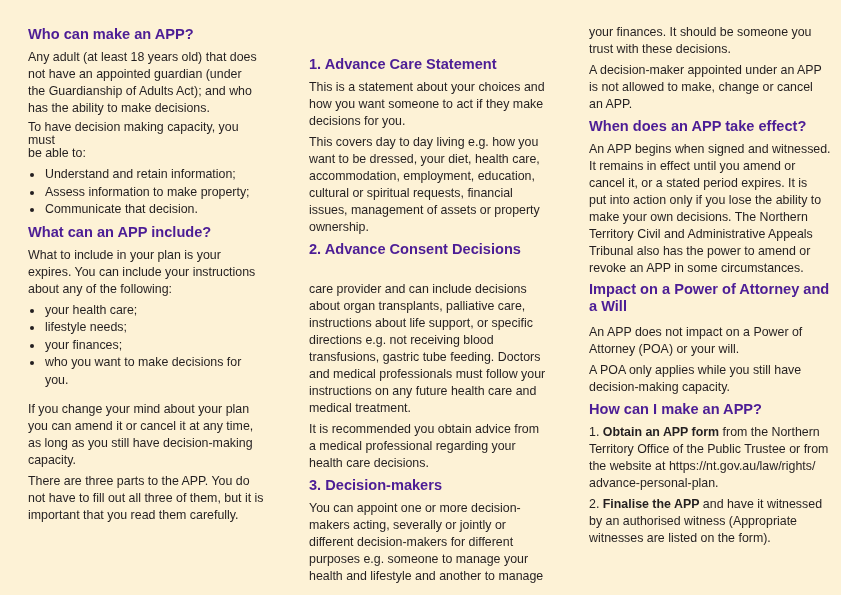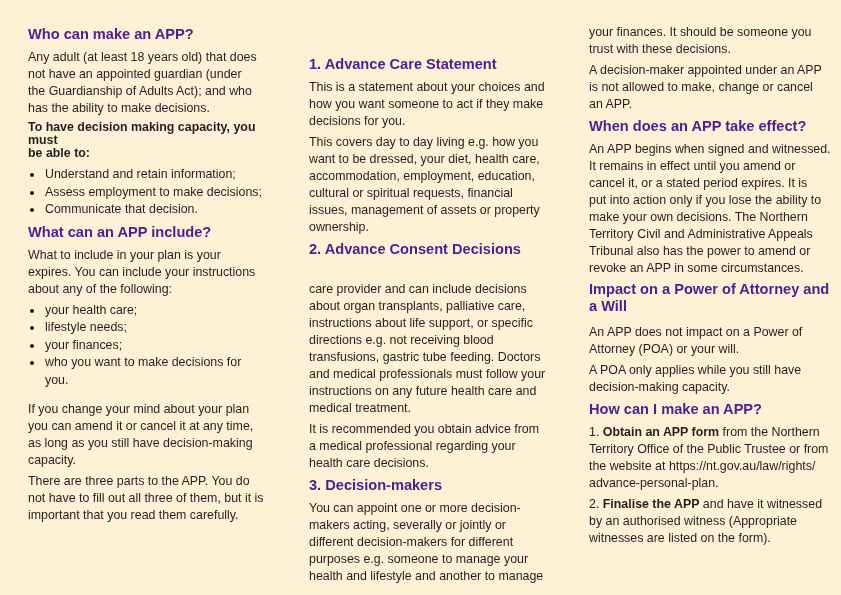--- a/index.html
+++ b/index.html
@@ -63,27 +63,27 @@
 <body>
 
 <div class="col col1">
   <h2>Who can make an APP?</h2>
   <p>
     <span>Any adult (at least 18 years old) that does</span><br>
     <span>not have an appointed guardian (under</span><br>
     <span>the Guardianship of Adults Act); and who</span><br>
     <span>has the ability to make decisions.</span>
   </p>
-  <p class="tight" style="margin-bottom:6px;font-weight:bold;">
+  <p class="tight" style="margin-bottom:6px;">
     <span>To have decision making capacity, you must</span><br>
     <span>be able to:</span>
   </p>
   <ul>
     <li>Understand and retain information;</li>
-    <li>Assess employment to make decisions;</li>
+    <li>Assess information to make property;</li>
     <li>Communicate that decision.</li>
   </ul>
   <h2>What can an APP include?</h2>
   <p style="">
     <span>What to include in your plan is your</span><br>
     <span>expires. You can include your instructions</span><br>
     <span>about any of the following:</span>
   </p>
   <ul style="margin-bottom:12px;">
     <li>your health care;</li>

